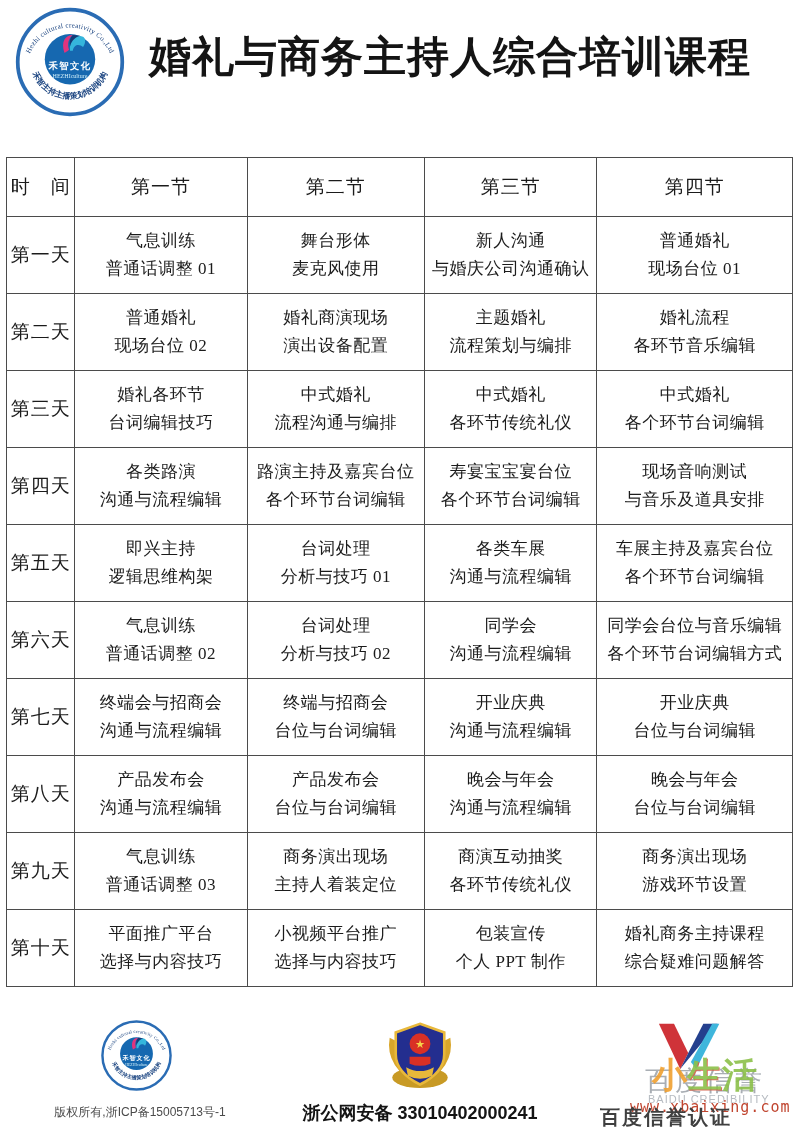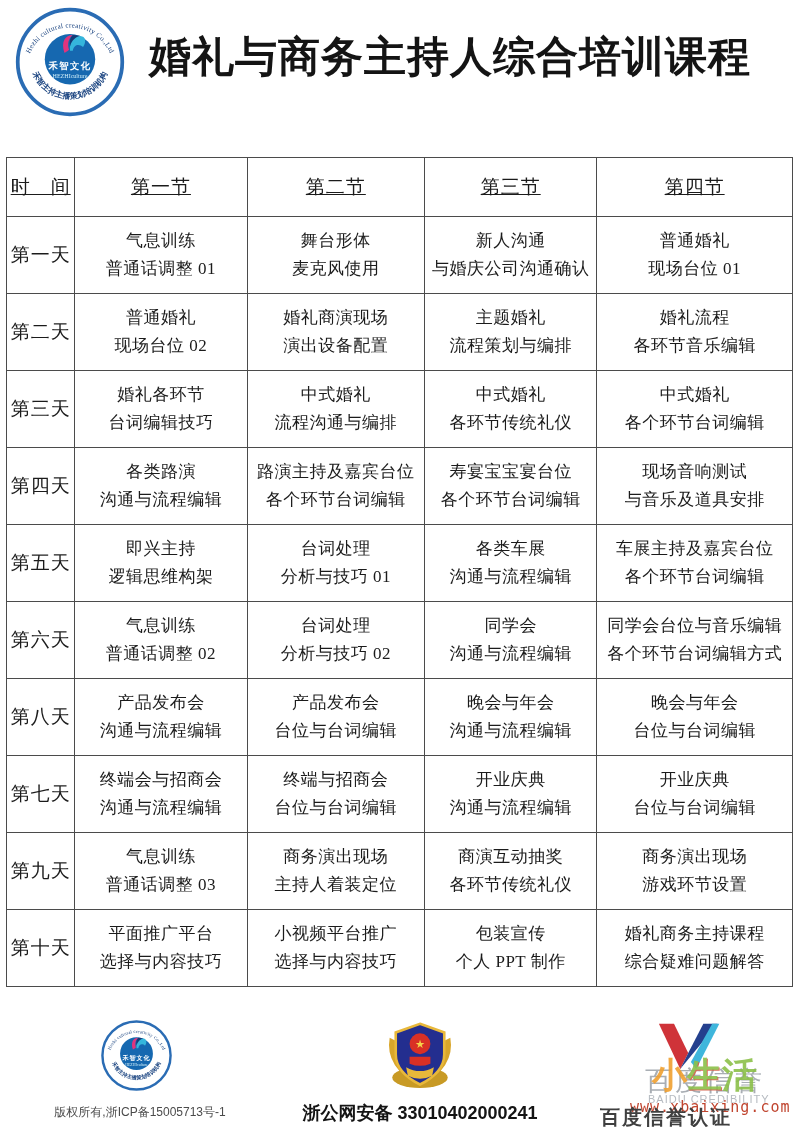--- a/index.html
+++ b/index.html
@@ -9,21 +9,21 @@
   
   .logo-badge{position:absolute;}
   .logo-top{left:14px;top:6px;width:112px;height:112px;}
   .page-title{position:absolute;left:148px;top:18px;width:604px;height:78px;
               display:flex;align-items:center;justify-content:center;
               font-size:42px;font-weight:700;letter-spacing:1px;color:#141414;white-space:nowrap;}
 
   
   table.course{position:absolute;left:6px;top:157px;width:787px;border-collapse:collapse;table-layout:fixed;}
   table.course th,table.course td{border:1px solid #4b4b4b;text-align:center;vertical-align:middle;padding:0;background:#fff;}
-  table.course thead th{height:58px;font-size:19px;font-weight:500;letter-spacing:1px;text-decoration:underline;}
+  table.course thead th{height:58px;font-size:19px;font-weight:500;letter-spacing:1px;}
   table.course tbody tr{height:77px;}
   td.day{font-size:19px;letter-spacing:1px;}
   td .line{font-size:17px;line-height:26px;margin:2px 0;letter-spacing:0.5px;}
 
   
   .logo-footer{left:100px;top:1019px;width:73px;height:73px;}
   .copyright{position:absolute;left:18px;top:1104px;width:244px;text-align:center;
              font-size:12px;color:#4a4a4a;font-family:"Liberation Sans","DejaVu Sans",sans-serif;}
   .police-badge{position:absolute;left:381px;top:1015px;width:78px;height:80px;}
   .police-text{position:absolute;left:295px;top:1101px;width:250px;text-align:center;
@@ -192,54 +192,54 @@
           <td>
             <div class="line">同学会</div>
             <div class="line">沟通与流程编辑</div>
           </td>
           <td>
             <div class="line">同学会台位与音乐编辑</div>
             <div class="line">各个环节台词编辑方式</div>
           </td>
         </tr>
         <tr>
+          <td class="day">第七天</td>
+          <td>
+            <div class="line">终端会与招商会</div>
+            <div class="line">沟通与流程编辑</div>
+          </td>
+          <td>
+            <div class="line">终端与招商会</div>
+            <div class="line">台位与台词编辑</div>
+          </td>
+          <td>
+            <div class="line">开业庆典</div>
+            <div class="line">沟通与流程编辑</div>
+          </td>
+          <td>
+            <div class="line">开业庆典</div>
+            <div class="line">台位与台词编辑</div>
+          </td>
+        </tr>
+        <tr>
           <td class="day">第八天</td>
           <td>
             <div class="line">产品发布会</div>
             <div class="line">沟通与流程编辑</div>
           </td>
           <td>
             <div class="line">产品发布会</div>
             <div class="line">台位与台词编辑</div>
           </td>
           <td>
             <div class="line">晚会与年会</div>
             <div class="line">沟通与流程编辑</div>
           </td>
           <td>
             <div class="line">晚会与年会</div>
-            <div class="line">台位与台词编辑</div>
-          </td>
-        </tr>
-        <tr>
-          <td class="day">第七天</td>
-          <td>
-            <div class="line">终端会与招商会</div>
-            <div class="line">沟通与流程编辑</div>
-          </td>
-          <td>
-            <div class="line">终端与招商会</div>
-            <div class="line">台位与台词编辑</div>
-          </td>
-          <td>
-            <div class="line">开业庆典</div>
-            <div class="line">沟通与流程编辑</div>
-          </td>
-          <td>
-            <div class="line">开业庆典</div>
             <div class="line">台位与台词编辑</div>
           </td>
         </tr>
         <tr>
           <td class="day">第九天</td>
           <td>
             <div class="line">气息训练</div>
             <div class="line">普通话调整 03</div>
           </td>
           <td>

